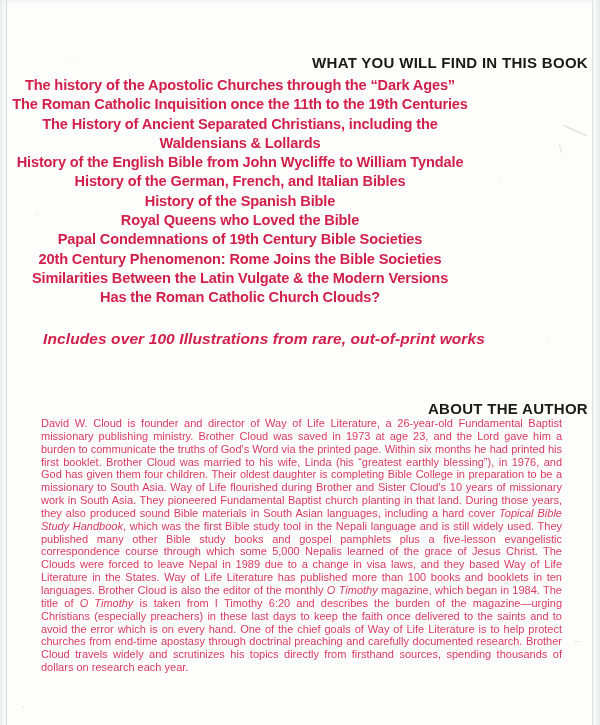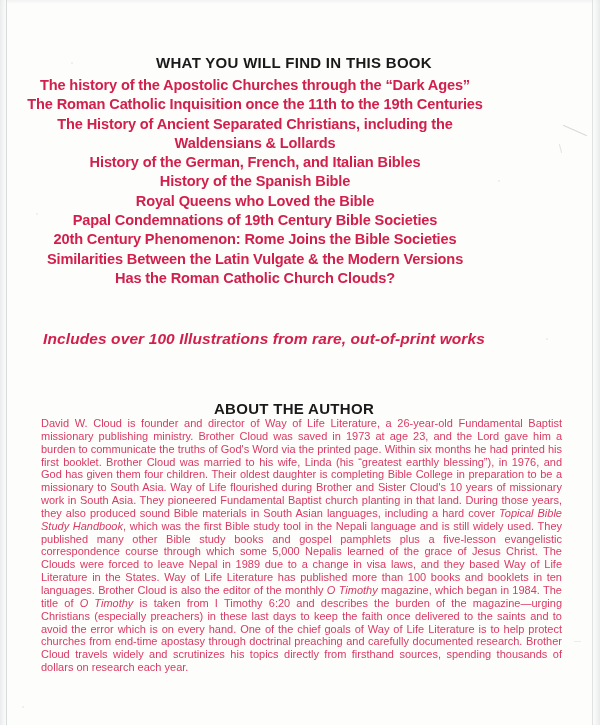--- a/index.html
+++ b/index.html
@@ -76,36 +76,35 @@
     background: #d9dcdc;
     opacity: .5;
     border-radius: 50%;
   }
 
   
   .section-heading {
     position: absolute;
     left: 0;
     width: 588px;
-    text-align: center;
+    text-align: right;
     font-weight: bold;
     font-size: 15px;
     letter-spacing: .3px;
     color: #1a1a1a;
   }
   #heading-find { top: 44px; }
   #heading-author { top: 388px; }
 
   .contents-list {
     position: absolute;
     left: 0;
     top: 76px;
     width: 480px;
     text-align: center;
-    padding-left: 15px;
   }
   .contents-list .line {
     display: block;
     font-weight: bold;
     font-size: 14.6px;
     line-height: 19.3px;
     color: #d2204c;
     white-space: nowrap;
     letter-spacing: -0.15px;
   }
@@ -158,20 +157,21 @@
   <div class="speck" style="left:574px;top:641px;width:7px;height:1px;border-radius:0;"></div>
   <div class="speck" style="left:22px;top:706px;width:2px;height:2px;"></div>
 
   <h1 class="section-heading" id="heading-find">WHAT YOU WILL FIND IN THIS BOOK</h1>
 
   <div class="contents-list">
     <span class="line">The history of the Apostolic Churches through the “Dark Ages”</span>
     <span class="line">The Roman Catholic Inquisition once the 11th to the 19th Centuries</span>
     <span class="line">The History of Ancient Separated Christians, including the</span>
     <span class="line">Waldensians &amp; Lollards</span>
+    <span class="line">History of the English Bible from John Wycliffe to William Tyndale</span>
     <span class="line">History of the German, French, and Italian Bibles</span>
     <span class="line">History of the Spanish Bible</span>
     <span class="line">Royal Queens who Loved the Bible</span>
     <span class="line">Papal Condemnations of 19th Century Bible Societies</span>
     <span class="line">20th Century Phenomenon: Rome Joins the Bible Societies</span>
     <span class="line">Similarities Between the Latin Vulgate &amp; the Modern Versions</span>
     <span class="line">Has the Roman Catholic Church Clouds?</span>
   </div>
 
   <div class="tagline">Includes over 100 Illustrations from rare, out-of-print works</div>

